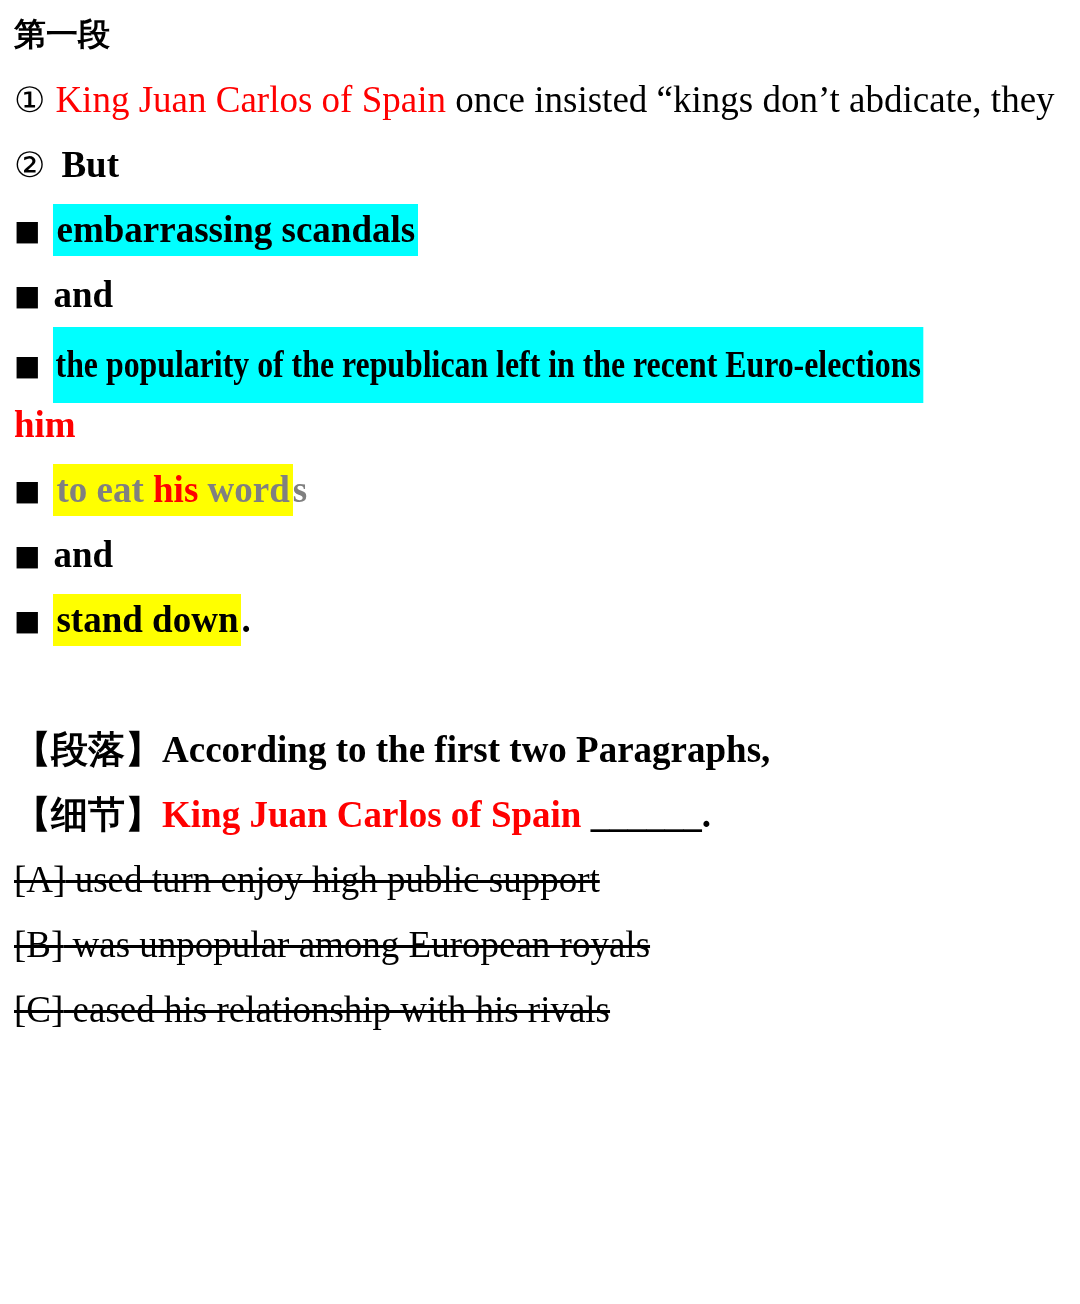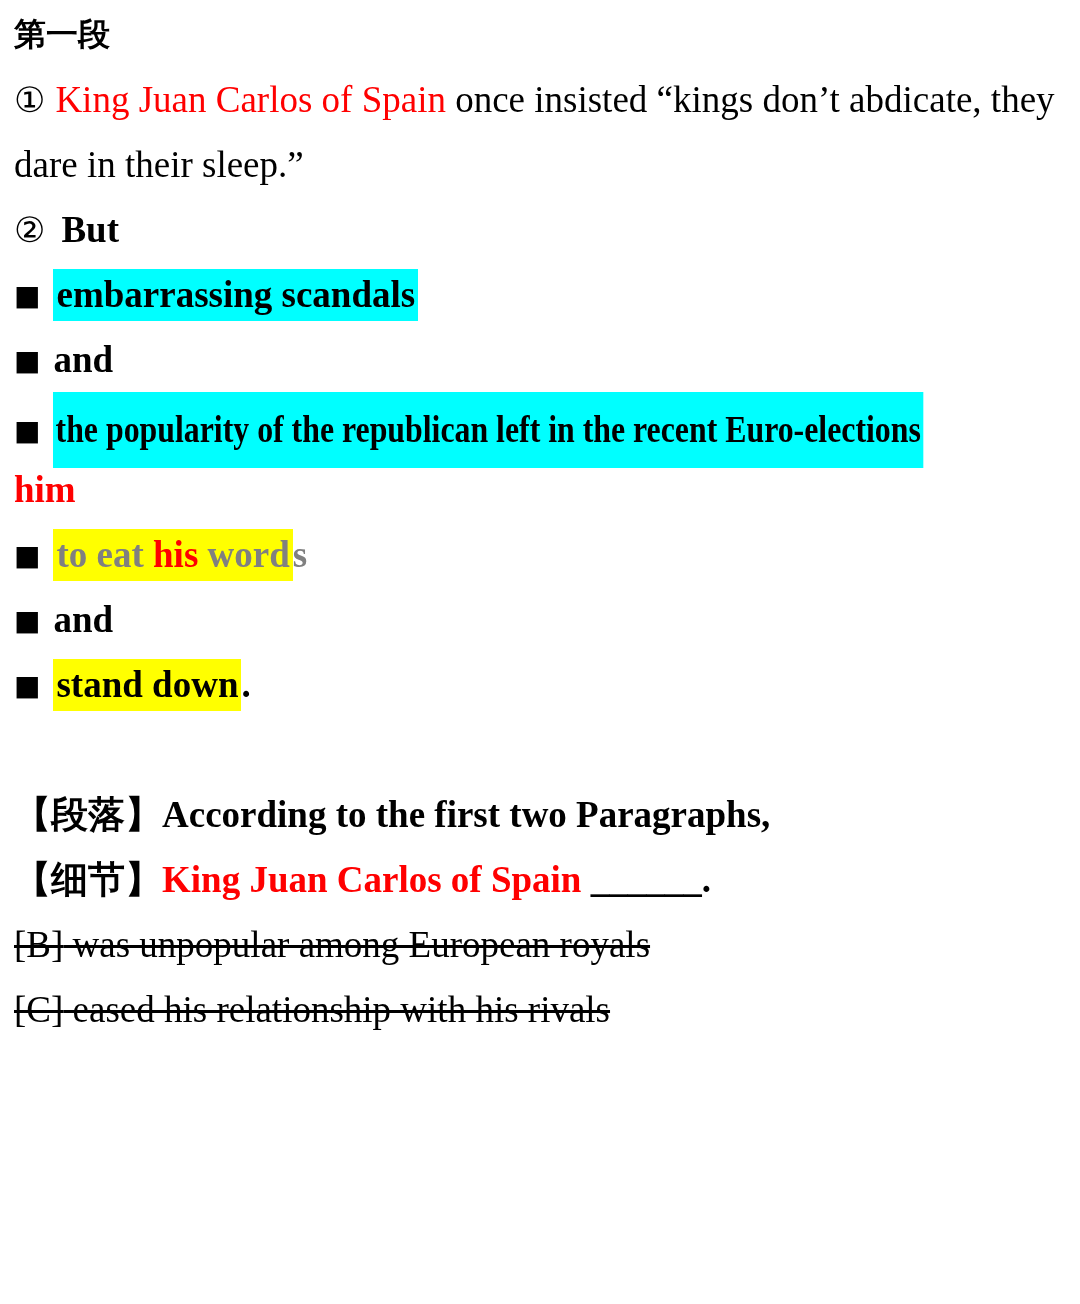--- a/index.html
+++ b/index.html
@@ -31,21 +31,20 @@
 </head>
 <body>
 
 <div class="page">
 
   <div class="line heading">第一段</div>
 
   <div class="line"><span class="marker m1">①</span><span class="red">King Juan Carlos of Spain</span>
     <span>once insisted “kings don’t abdicate, they</span></div>
 
-  <div class="line">dare in their sleep.”</div>
 
   <div class="line"><span class="marker m2">②</span><span class="b">But</span></div>
 
   <div class="line"><span class="bullet">■</span><span class="b hl-c">embarrassing scandals</span></div>
 
   <div class="line"><span class="bullet">■</span><span class="b">and</span></div>
 
   <div class="line"><span class="bullet">■</span><span class="b hl-c condensed">the popularity of the republican left in the recent Euro-elections</span></div>
 
 
@@ -58,19 +57,20 @@
   <div class="line"><span class="bullet">■</span><span class="b hl-y">stand down</span><span class="b">.</span></div>
 
   <div class="blank-line"></div>
 
 
   <div class="line"><span class="cjk">【段落】</span><span class="b">According to the first two Paragraphs,</span></div>
 
   <div class="line"><span class="cjk">【细节】</span><span class="b red">King Juan Carlos of Spain</span>
     <span class="b">______.</span></div>
 
+  <div class="line"><span class="strike"><span>[A]</span><span> used turn enjoy high public support</span></span></div>
 
   <div class="line"><span class="strike"><span>[B]</span><span> was unpopular among European royals</span></span></div>
 
   <div class="line"><span class="strike"><span>[C]</span><span> eased his relationship with his rivals</span></span></div>
 
 
 </div>
 
 </body></html>

